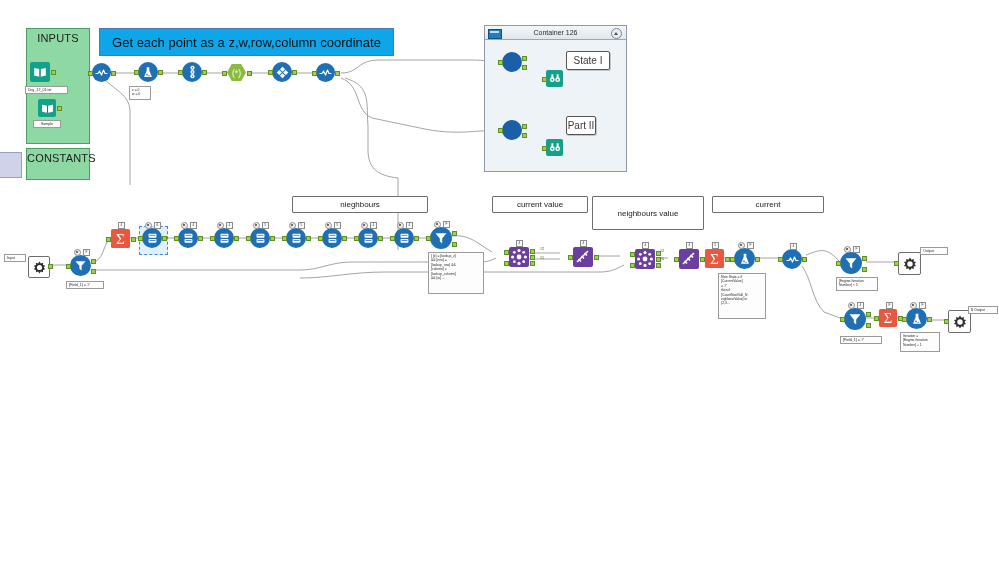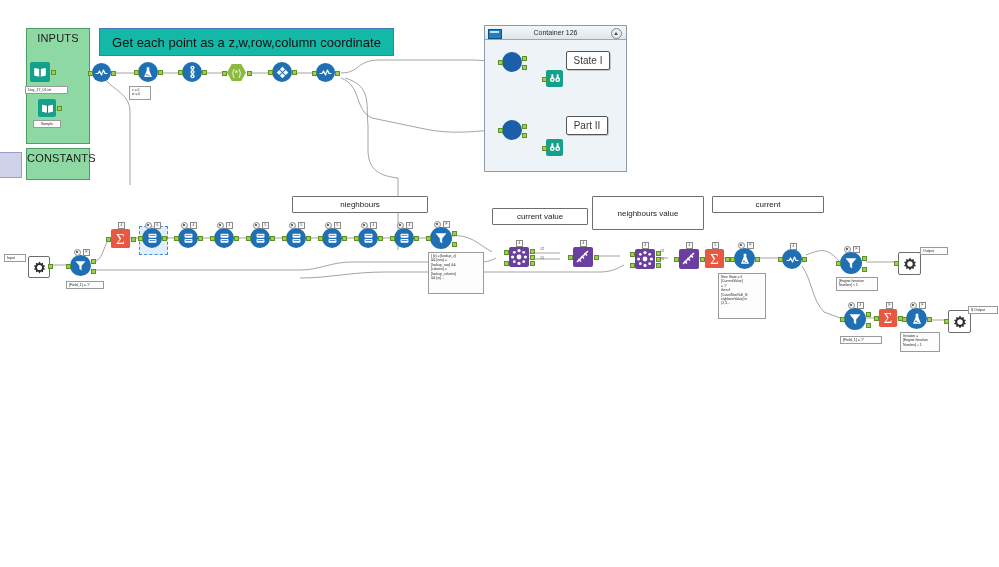--- a/index.html
+++ b/index.html
@@ -51,21 +51,21 @@
   .win-collapse:after{
     content:"";position:absolute;left:2px;top:3px;
     border-left:2.5px solid transparent;border-right:2.5px solid transparent;
     border-bottom:3px solid #47525c;
   }
   .win-body{position:absolute;left:0;top:13px;right:0;bottom:0;}
 
   
   .cmt{
     position:absolute;box-sizing:border-box;
-    background:#14b8a6;border:1px solid #4a77b5;
+    background:#0ea5e9;border:1px solid #4a77b5;
     display:flex;align-items:center;justify-content:center;
     color:#111;
   }
   .label-box{
     position:absolute;box-sizing:border-box;
     background:#ffffff;border:1px solid #6e6e6e;
     display:flex;align-items:center;justify-content:center;
     font-size:8px;color:#222;border-radius:1px;
   }
   .part-box{
@@ -350,24 +350,24 @@
         <circle cx="5.5" cy="11" r="4" fill="#ffffff"></circle>
         <circle cx="14.5" cy="11" r="4" fill="#ffffff"></circle>
         <rect x="4" y="2" width="3.2" height="7" fill="#ffffff"></rect>
         <rect x="12.8" y="2" width="3.2" height="7" fill="#ffffff"></rect>
         <circle cx="5.5" cy="11" r="1.6" fill="#14a08a"></circle>
         <circle cx="14.5" cy="11" r="1.6" fill="#14a08a"></circle>
       </svg>
     </div>
     <div class="port" style="left:-4px;top:7px;"></div>
   </div>
-  <div class="part-box" style="left:566px;top:116px;width:42px;height:19px;">Part II</div>
+  <div class="part-box" style="left:566px;top:116px;width:30px;height:19px;">Part II</div>
 
   <div class="label-box" style="left:292px;top:196px;width:136px;height:17px;">nieghbours</div>
-  <div class="label-box" style="left:492px;top:196px;width:96px;height:17px;margin-top:12px;">current value</div>
+  <div class="label-box" style="left:492px;top:196px;width:96px;height:17px;">current value</div>
   <div class="label-box" style="left:592px;top:196px;width:112px;height:34px;">neighbours value</div>
   <div class="label-box" style="left:712px;top:196px;width:112px;height:17px;">current</div>
 
   <div class="tag" style="left:4px;top:254px;width:22px;">Input</div>
   <div class="node" style="left:28px;top:256px;width:20px;height:20px;">
     <div class="glyph n-white" style="width:20px;height:20px;border-radius:2px;">
       <svg width="15" height="15" viewBox="0 0 20 20">
         <path d="M10,2 L11.8,4.6 L14.8,3.6 L14.6,6.8 L17.6,7.6 L15.6,10 L17.6,12.4 L14.6,13.2 L14.8,16.4 L11.8,15.4 L10,18 L8.2,15.4 L5.2,16.4 L5.4,13.2 L2.4,12.4 L4.4,10 L2.4,7.6 L5.4,6.8 L5.2,3.6 L8.2,4.6 Z" fill="#2e2e2e"></path>
         <circle cx="10" cy="10" r="3.4" fill="#ffffff"></circle>
       </svg>

